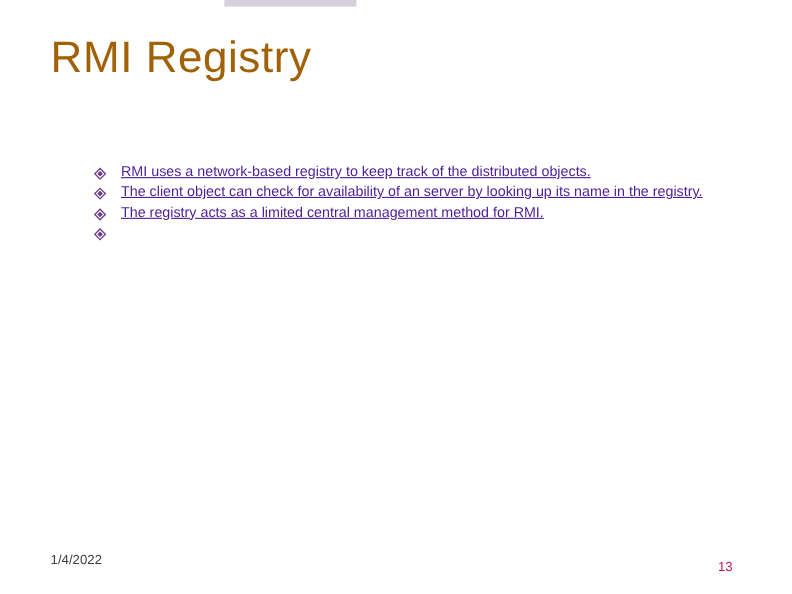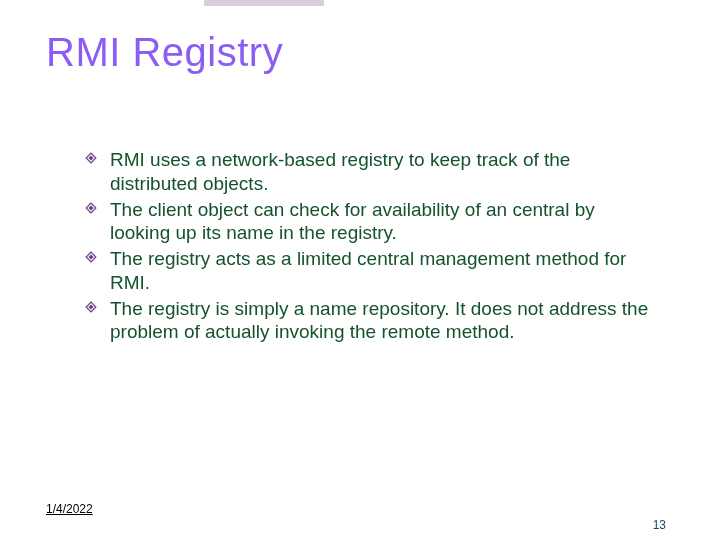--- a/index.html
+++ b/index.html
@@ -25,61 +25,61 @@
     width: 120px;
     height: 6px;
     background: #d7d0da;
   }
   .title {
     position: absolute;
     top: 30px;
     left: 46px;
     font-size: 40px;
     font-weight: 400;
-    color: #8b5cf6;
+    color: #a16207;
     letter-spacing: 0.5px;
   }
   .bullets {
     position: absolute;
     top: 148px;
     left: 84px;
     width: 570px;
   }
   .bullet {
     position: relative;
     padding-left: 26px;
-    font-size: 19px;
+    font-size: 13px;
     line-height: 1.25;
-    color: #14532d;
+    color: #4c1d95;
     margin-bottom: 2px;
+    text-decoration: underline;
   }
   .bullet .marker {
     position: absolute;
     left: 0;
     top: 3px;
     width: 14px;
     height: 14px;
   }
   .bullet .marker svg {
     display: block;
   }
   .footer-date {
     position: absolute;
     left: 46px;
     bottom: 24px;
     font-size: 12px;
-    color: #000000;
-    text-decoration: underline;
+    color: #404040;
   }
   .footer-page {
     position: absolute;
     right: 54px;
-    bottom: 8px;
+    bottom: 18px;
     font-size: 12px;
-    color: #0c4a6e;
+    color: #be185d;
   }
 </style>
 </head>
 <body>
 
 <div class="slide">
   <div class="top-shadow"></div>
 
   <div class="title">RMI Registry</div>
 
@@ -95,39 +95,38 @@
       <span>RMI uses a network-based registry to keep track of the distributed objects.</span>
     </div>
     <div class="bullet">
       <span class="marker">
         <svg width="14" height="14" viewBox="0 0 14 14">
             <rect x="3" y="3" width="8" height="8" transform="rotate(45 7 7)" fill="#6d3c8b"></rect>
             <rect x="4.2" y="4.2" width="5.6" height="5.6" transform="rotate(45 7 7)" fill="#ffffff"></rect>
             <rect x="5.2" y="5.2" width="3.6" height="3.6" transform="rotate(45 7 7)" fill="#6d3c8b"></rect>
           </svg>
       </span>
-      <span>The client object can check for availability of an central by looking up its name in the registry.</span>
+      <span>The client object can check for availability of an server by looking up its name in the registry.</span>
     </div>
     <div class="bullet">
       <span class="marker">
         <svg width="14" height="14" viewBox="0 0 14 14">
             <rect x="3" y="3" width="8" height="8" transform="rotate(45 7 7)" fill="#6d3c8b"></rect>
             <rect x="4.2" y="4.2" width="5.6" height="5.6" transform="rotate(45 7 7)" fill="#ffffff"></rect>
             <rect x="5.2" y="5.2" width="3.6" height="3.6" transform="rotate(45 7 7)" fill="#6d3c8b"></rect>
           </svg>
       </span>
       <span>The registry acts as a limited central management method for RMI.</span>
     </div>
     <div class="bullet">
       <span class="marker">
         <svg width="14" height="14" viewBox="0 0 14 14">
             <rect x="3" y="3" width="8" height="8" transform="rotate(45 7 7)" fill="#6d3c8b"></rect>
             <rect x="4.2" y="4.2" width="5.6" height="5.6" transform="rotate(45 7 7)" fill="#ffffff"></rect>
             <rect x="5.2" y="5.2" width="3.6" height="3.6" transform="rotate(45 7 7)" fill="#6d3c8b"></rect>
           </svg>
       </span>
-      <span>The registry is simply a name repository. It does not address the problem of  actually invoking the remote method.</span>
     </div>
   </div>
 
   <div class="footer-date">1/4/2022</div>
   <div class="footer-page">13</div>
 </div>
 
 </body></html>

